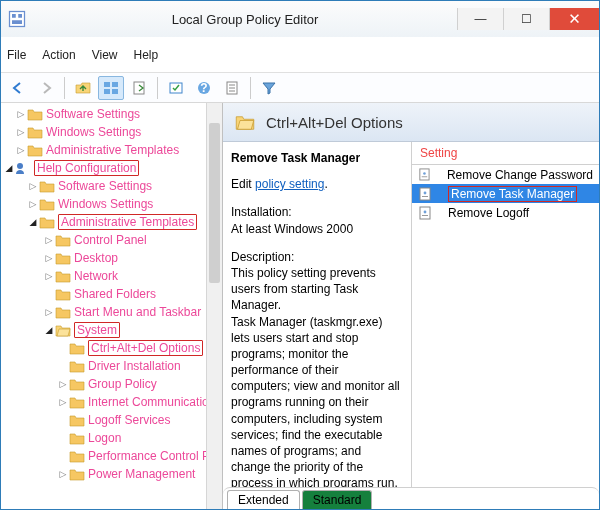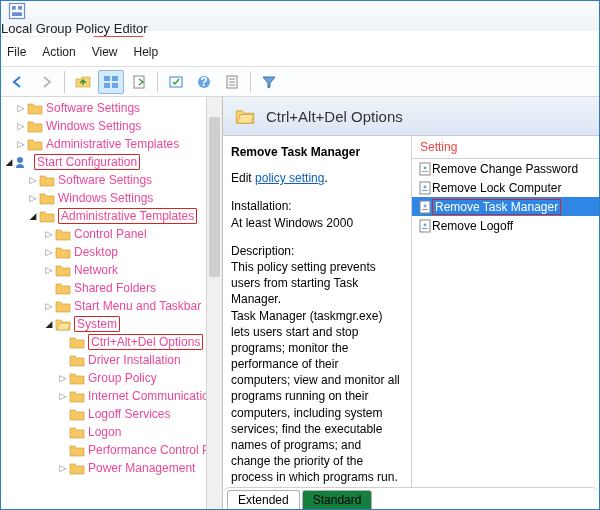--- a/index.html
+++ b/index.html
@@ -1,25 +1,25 @@
 <!DOCTYPE html>
 <html><head>
 <meta charset="utf-8">
 <style>
   * { box-sizing: border-box; font-family: "Segoe UI", Tahoma, sans-serif; font-size: 12px; }
   html, body { margin: 0; padding: 0; width: 600px; height: 510px; overflow: hidden; }
   .window { width: 600px; height: 510px; border: 1px solid #2e7cb8; background: #fff; display: flex; flex-direction: column; }
-  .titlebar { height: 30px; background: linear-gradient(#fcfcfc,#eef3f7); display: flex; align-items: flex-start; flex-direction: column; }
+  .titlebar { height: 36px; background: linear-gradient(#fcfcfc,#eef3f7); display: flex; align-items: center; }
   .titlebar .icon { width: 20px; height: 20px; margin: 0 6px; display:flex;align-items:center;justify-content:center; }
   .titlebar .title { flex: 1; text-align: center; font-size: 13px; color: #222; }
   .winbtns { display:flex; }
   .winbtn { width: 46px; height: 22px; display:flex;align-items:center;justify-content:center; border-left:1px solid #d0d0d0; background:#f3f3f3; }
   .winbtn.close { background:#e04b3a; color:#fff; width:50px; }
   .winbtn.min span, .winbtn.max span { font-size:12px; color:#333; }
-  .menubar { height: 30px; display:flex; align-items:center; padding:0 6px; gap:16px; background:#fff; border-bottom:1px solid #e0e0e0;margin-top:6px; }
+  .menubar { height: 36px; display:flex; align-items:center; padding:0 6px; gap:16px; background:#fff; border-bottom:1px solid #e0e0e0; }
   .menubar span { color:#222; }
   .toolbar { height: 30px; display:flex; align-items:center; padding:2px 4px; gap:2px; background:#fcfdff; border-bottom:1px solid #d8d8d8; }
   .tbtn { width:26px; height:24px; display:flex;align-items:center;justify-content:center; border:1px solid transparent; border-radius:2px; }
   .tbtn.sel { background:#d6e9fb; border-color:#88b7e0; }
   .tbtn svg { width:16px; height:16px; }
   .tsep { width:1px; height:22px; background:#ccc; margin:0 3px; }
   .body { flex:1; display:flex; background:#fff; min-height:0; }
   .tree { width:222px; border-right:1px solid #c0c0c0; overflow:hidden; padding:2px 0 2px 2px; position:relative; }
   .tree-inner { position:relative; }
   .row { display:flex; align-items:center; height:18px; white-space:nowrap; }
@@ -30,21 +30,21 @@
   .hl { border:1.5px solid #d02826; padding:0 2px; border-radius:1px; }
   .detail { flex:1; display:flex; flex-direction:column; min-width:0; border-left:1px solid #c0c0c0; margin-left:-1px; }
   .det-header { background:linear-gradient(#eef3f9,#dbe6f3); padding:10px 12px; display:flex; align-items:center; gap:8px; border-bottom:1px solid #bfcad8; }
   .det-header .ttl { font-size:15px; color:#333; }
   .det-body { flex:1; display:flex; min-height:0; }
   .det-left { width:188px; padding:8px 10px 4px 8px; overflow:hidden; color:#000; line-height:1.35; }
   .det-left .name { font-weight:bold; margin-bottom:10px; }
   .det-left a { color:#0f5fbf; text-decoration:underline; }
   .det-right { flex:1; border-left:1px solid #d0d0d0; padding:0; overflow:hidden; }
   .col-head { padding:4px 8px; border-bottom:1px solid #d0d0d0; background:#fff; color:#ef4444; }
-  .set-row { display:flex; align-items:center; height:19px; padding:0 6px; gap:0; white-space:nowrap; }
+  .set-row { display:flex; align-items:center; height:19px; padding:0 6px; gap:16px; white-space:nowrap; }
   .set-row.sel { background:#2f86e5; color:#fff; }
   .set-row.sel .hlred { border:1.5px solid #d02826; padding:0 2px; }
   .doc-ic { width:14px;height:14px; display:inline-flex;align-items:center;justify-content:center; }
   .tabs { height:22px; display:flex; align-items:flex-end; padding-left:4px; background:#fff; border-top:1px solid #d0d0d0;border-radius:7px; }
   .tab { border:1px solid #b0b0b0; border-bottom:none; padding:2px 10px 0; margin-right:2px; border-radius:3px 3px 0 0; background:#fff; height:19px; }
   .tab.inactive { background:#15803d; }
   .scroll-v { position:absolute; right:0; top:0; bottom:0; width:16px; background:#f0f0f0; border-left:1px solid #d6d6d6; }
   .scroll-thumb { position:absolute; left:2px; right:2px; top:20px; height:160px; background:#cfcfcf; border-radius:2px; }
   
   .svg-folder { fill:#f6c762; stroke:#c79a2d; stroke-width:.6; }
@@ -178,21 +178,21 @@
             <span class="lbl">Administrative Templates</span>
           </div>
         <div class="row" style="padding-left:0px">
             <span class="arrow open">◢</span>
             <span class="folder-ic">
               <svg viewBox="0 0 16 14">
                 <circle cx="5" cy="5" r="3" class="svg-user"></circle>
                 <path d="M1 13c0-3 2-4 4-4s4 1 4 4" class="svg-user"></path>
               </svg>
             </span>
-            <span class="lbl hl">Start Configuration</span>
+            <span class="lbl hl">Help Configuration</span>
           </div>
         <div class="row" style="padding-left:24px">
             <span class="arrow">▷</span>
             <span class="folder-ic">
               <svg viewBox="0 0 16 14">
                 <path class="svg-folder" d="M1 3h5l1 2h8v8H1z"></path>
               </svg>
             </span>
             <span class="lbl">Software Settings</span>
           </div>
@@ -365,30 +365,20 @@
           <div class="col-head">Setting</div>
           <div class="set-row">
               <span class="doc-ic">
                 <svg viewBox="0 0 14 14">
                   <rect x="2" y="1" width="10" height="12" fill="#fff" stroke="#888"></rect>
                   <circle cx="7" cy="6" r="1.4" fill="#6fa0d8"></circle>
                   <rect x="4" y="9" width="6" height="1" fill="#999"></rect>
                 </svg>
               </span>
               <span>Remove Change Password</span>
-            </div>
-          <div class="set-row">
-              <span class="doc-ic">
-                <svg viewBox="0 0 14 14">
-                  <rect x="2" y="1" width="10" height="12" fill="#fff" stroke="#888"></rect>
-                  <circle cx="7" cy="6" r="1.4" fill="#6fa0d8"></circle>
-                  <rect x="4" y="9" width="6" height="1" fill="#999"></rect>
-                </svg>
-              </span>
-              <span>Remove Lock Computer</span>
             </div>
           <div class="set-row sel">
               <span class="doc-ic">
                 <svg viewBox="0 0 14 14">
                   <rect x="2" y="1" width="10" height="12" fill="#fff" stroke="#888"></rect>
                   <circle cx="7" cy="6" r="1.4" fill="#6fa0d8"></circle>
                   <rect x="4" y="9" width="6" height="1" fill="#999"></rect>
                 </svg>
               </span>
               <span class="hlred">Remove Task Manager</span>

